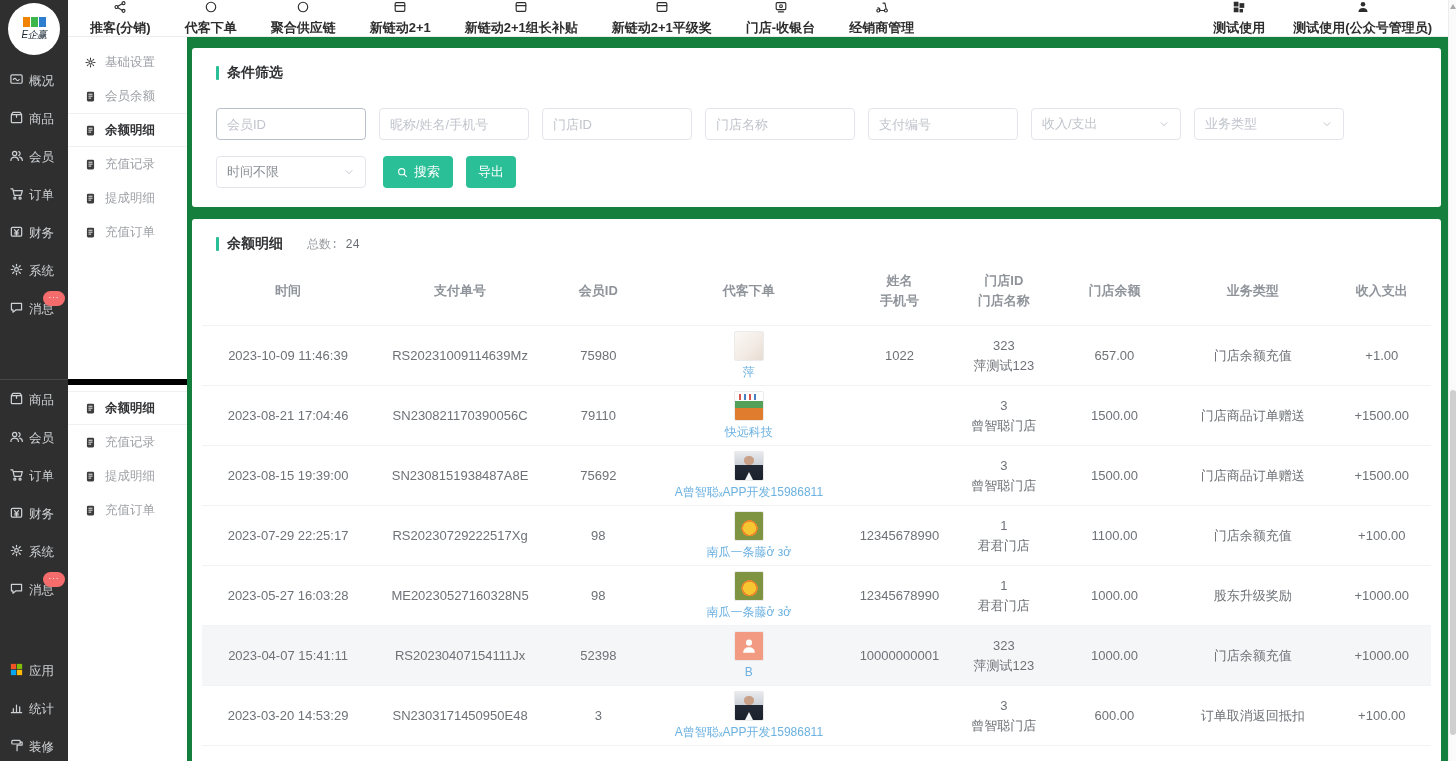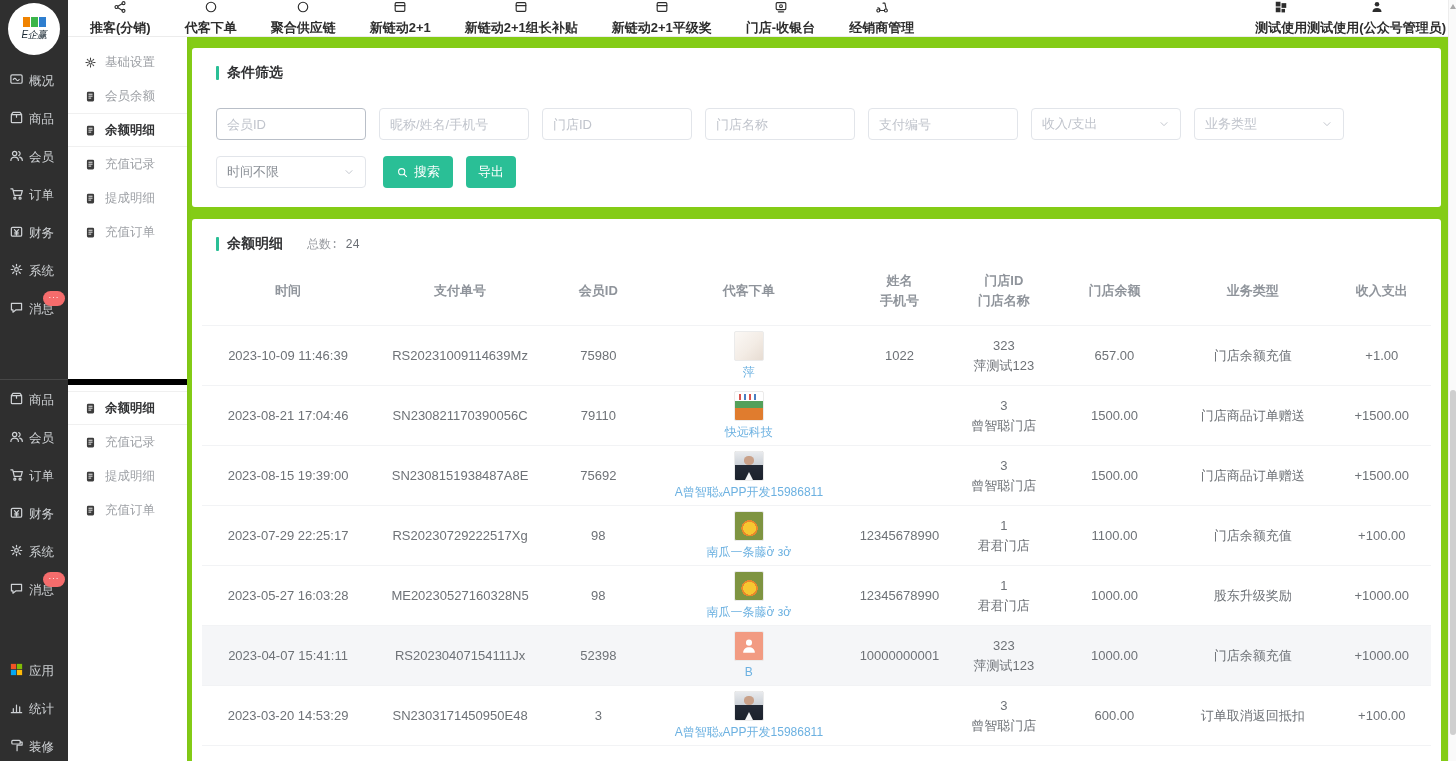--- a/index.html
+++ b/index.html
@@ -33,25 +33,25 @@
   .sub-item .icon svg { width:13px; height:13px; }
   .sub-item.active { color:#303133; font-weight:bold; border-top:1px solid #f0f0f0; border-bottom:1px solid #f0f0f0; }
 
   
   .topbar { position:absolute; left:68px; top:0; right:0; height:37px; background:#fff;
     border-bottom:1px solid #ececec; display:flex; align-items:center; z-index:25; }
   .nav-left { display:flex; align-items:center; padding-left:22px; gap:34px; }
   .nav-item { display:flex; align-items:center; gap:5px; font-size:13px; font-weight:bold; color:#2d2d2d; cursor:pointer; white-space:nowrap;flex-direction:column; }
   .nav-item .icon { display:flex; color:#2d2d2d; }
   .nav-item .icon svg { width:14px; height:14px; }
-  .nav-right { margin-left:auto; display:flex; align-items:center; padding-right:10px; }
+  .nav-right { margin-left:auto; display:flex; align-items:center; gap:28px; padding-right:24px; }
   .nav-right .nav-item { font-weight:bold; }
 
   
-  .content { position:absolute; left:187px; top:37px; right:8px; bottom:0; background:#84cc16; padding:11px 7px 0 5px; }
+  .content { position:absolute; left:187px; top:37px; right:8px; bottom:0; background:#15803d; padding:11px 7px 0 5px; }
   .card { background:#fff; border-radius:3px; }
   .card-title { display:flex; align-items:center; gap:8px; padding:16px 24px 0 24px; }
   .card-title .bar { width:3px; height:14px; border-radius:1px; }
   .card-title .t { font-size:14px; font-weight:bold; color:#303133; }
   .card-title .total { font-size:12px; color:#9a9da2; margin-left:16px;font-family:Liberation Mono, monospace; }
   .card-title .total b { color:#6b6f75; font-weight:normal; }
 
   
   .filter-card { height:159px; }
   .filter-rows { padding:10px 24px 0 24px; }

